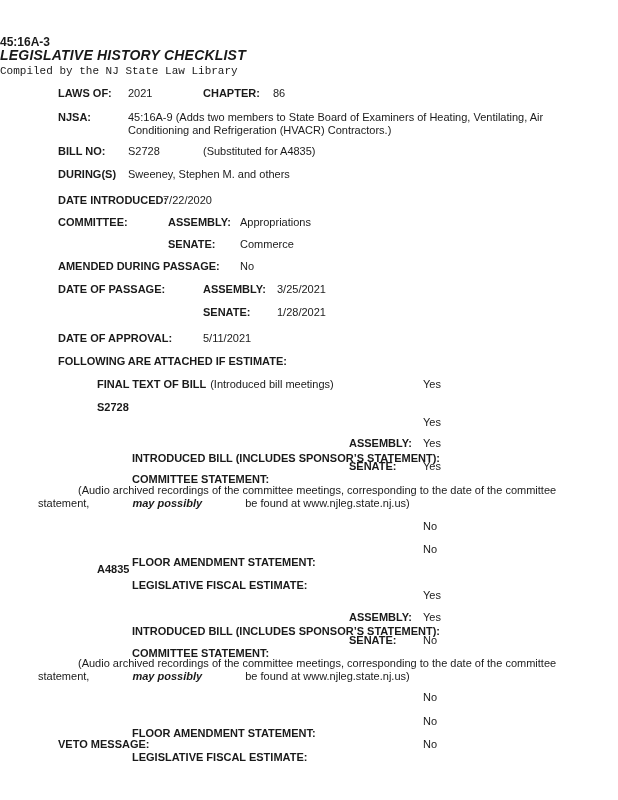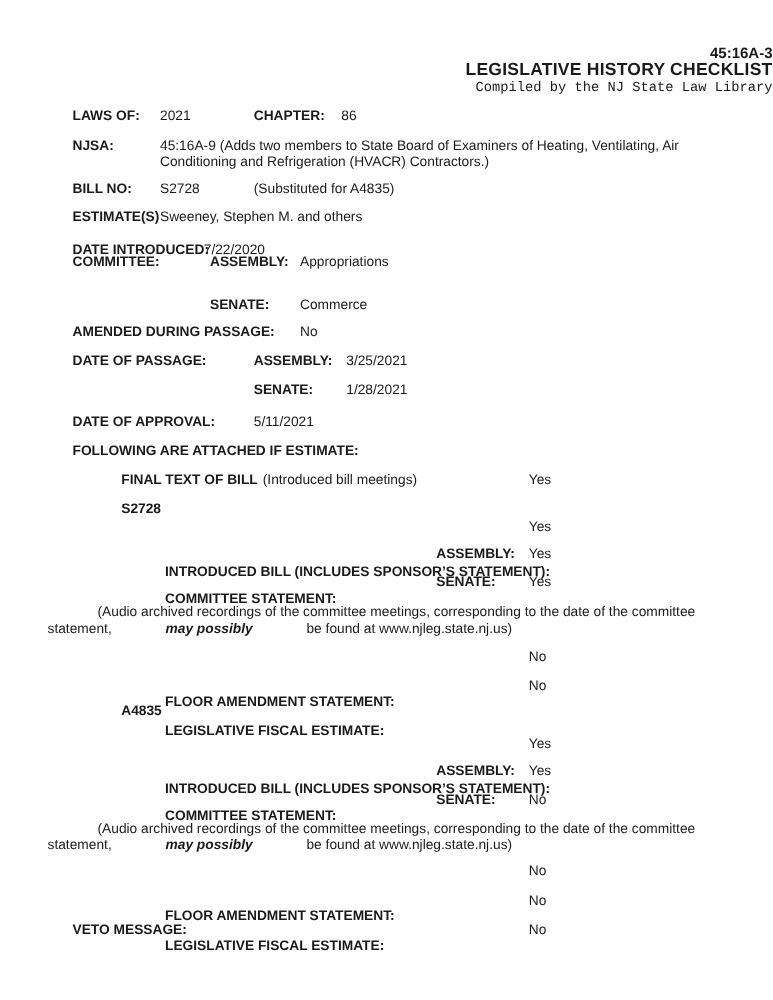--- a/index.html
+++ b/index.html
@@ -5,23 +5,23 @@
   * { margin: 0; padding: 0; box-sizing: border-box; }
   html, body { background: #ffffff; }
   body {
     width: 618px; height: 800px;
     font-family: "Liberation Sans", sans-serif;
     font-size: 11px; line-height: 13px;
     color: #1a1a1a;
   }
   .page { position: relative; width: 618px; height: 800px; background: #fff; overflow: hidden; }
   .b { font-weight: bold; }
-  .ct { position: absolute; left: 0; width: 100%; text-align: right; white-space: nowrap; }
+  .ct { position: absolute; left: 0; width: 100%; text-align: left; white-space: nowrap; }
   .t1 { font-size: 12px; }
-  .t2 { font-size: 14px; letter-spacing: 0.2px; }
+  .t2 { font-size: 14px; letter-spacing: 0.2px; font-style: italic; }
   .t3 { font-size: 11px; font-family: Liberation Mono, monospace; }
   .row { position: absolute; left: 0; width: 100%; height: 13px; }
   .row span { position: absolute; top: 0; white-space: nowrap; }
   .x58  { left: 58px; }
   .x97  { left: 97px; }
   .x128 { left: 128px; }
   .x132 { left: 132px; margin-top: 36px; }
   .x163 { left: 163px; }
   .x168 { left: 168px; }
   .x203 { left: 203px; }
@@ -56,30 +56,30 @@
     <span class="x128 wrapval">45:16A-9 (Adds two members to State Board of Examiners of Heating, Ventilating, Air Conditioning and Refrigeration (HVACR) Contractors.)</span>
   </div>
 
   <div class="row" style="top:145px">
     <span class="b x58">BILL NO:</span>
     <span class="x128">S2728</span>
     <span class="x203">(Substituted for A4835)</span>
   </div>
 
   <div class="row" style="top:168px">
-    <span class="b x58">ESTIMATE(S)</span>
+    <span class="b x58">DURING(S)</span>
     <span class="x128">Sweeney, Stephen M. and others</span>
   </div>
 
   <div class="row" style="top:194px">
     <span class="b x58">DATE INTRODUCED:</span>
     <span class="x163">7/22/2020</span>
   </div>
 
-  <div class="row" style="top:204px">
+  <div class="row" style="top:216px">
     <span class="b x58">COMMITTEE:</span>
     <span class="b x168">ASSEMBLY:</span>
     <span class="x240">Appropriations</span>
   </div>
   <div class="row" style="top:238px">
     <span class="b x168">SENATE:</span>
     <span class="x240">Commerce</span>
   </div>
 
   <div class="row" style="top:260px">

